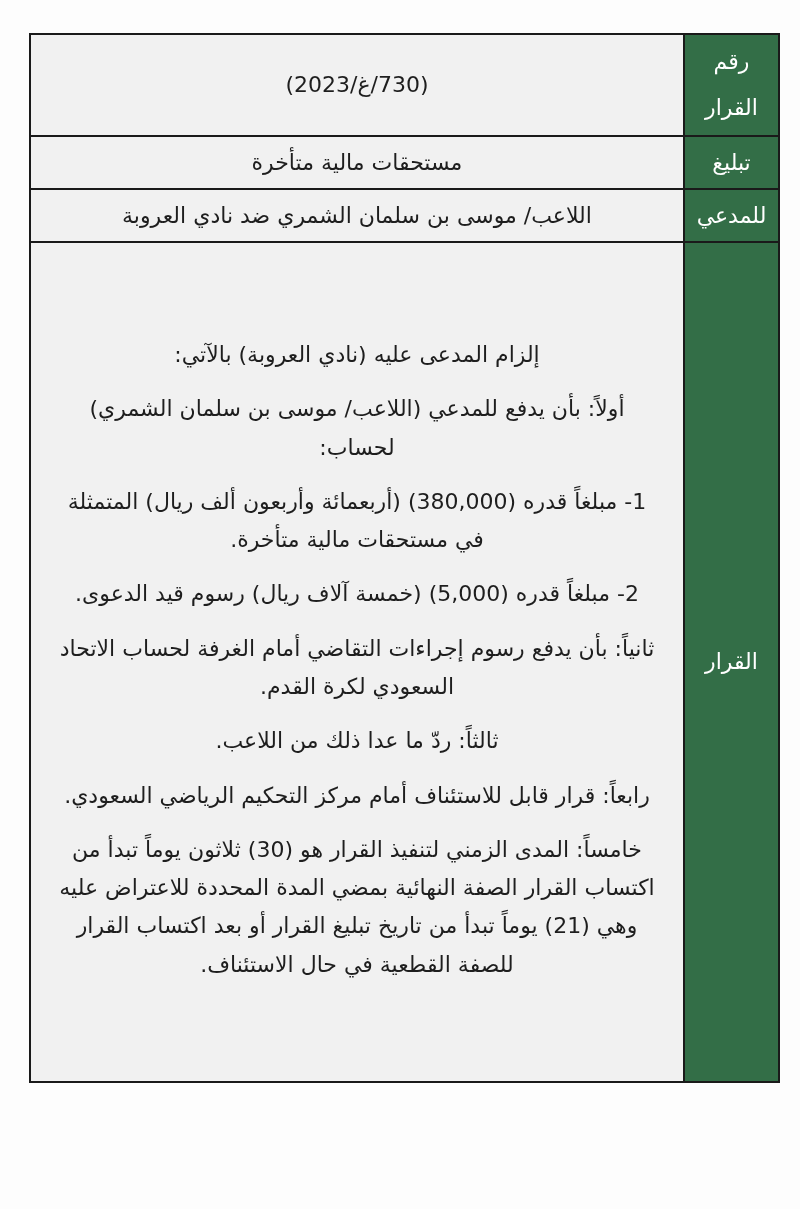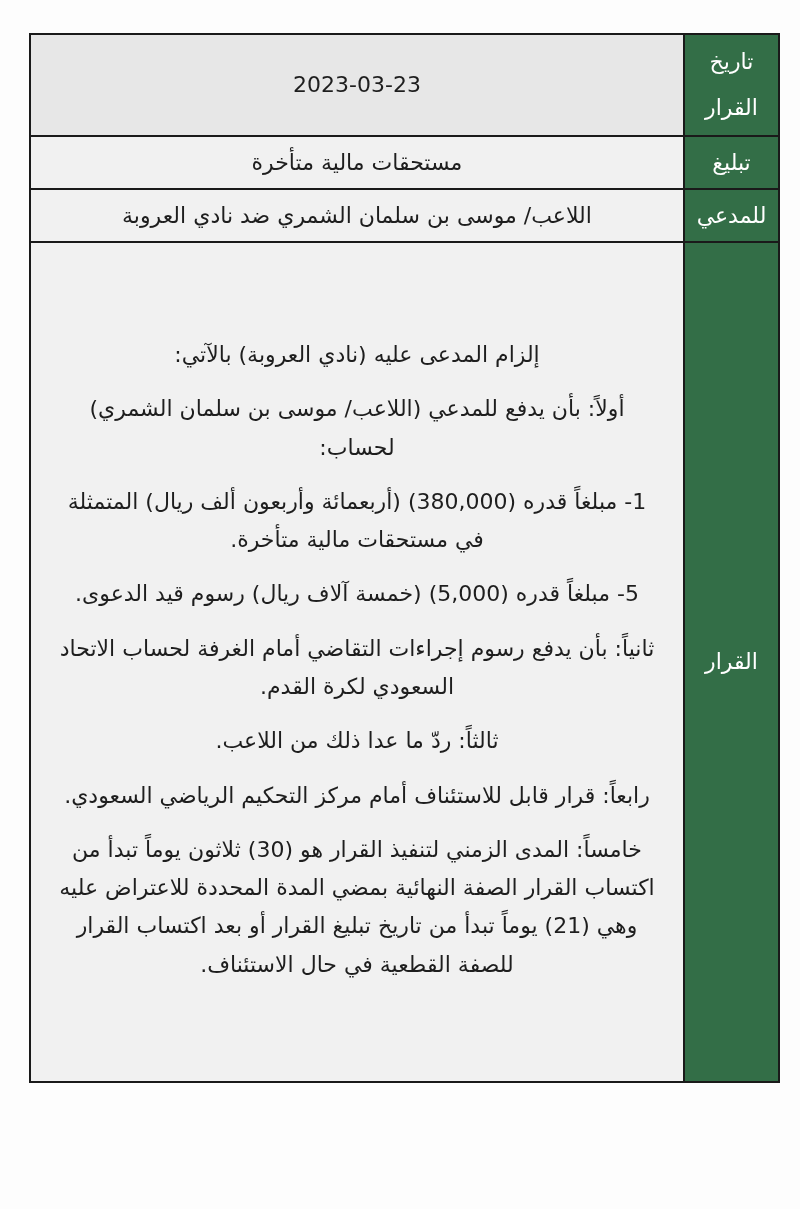--- a/index.html
+++ b/index.html
@@ -67,30 +67,30 @@
     }
     .decision-text p {
       margin: 16px;
     }
   </style>
 </head>
 <body>
 
 <table class="decision-table">
   <tbody>
-
-    <tr class="row-date">
+    <tr class="row-number">
       <td class="label-cell">
-        <span>تاريخ</span>
+        <span>رقم</span>
         <span>القرار</span>
       </td>
-      <td class="value-cell shaded">
-        <span class="value-single" dir="ltr">2023-03-23</span>
+      <td class="value-cell">
+        <span class="value-single" dir="rtl">(730/غ/2023)</span>
       </td>
     </tr>
+
 
     <tr class="row-claim">
       <td class="label-cell">
         <span>تبليغ</span>
       </td>
       <td class="value-cell">
         <span class="value-single">مستحقات مالية متأخرة</span>
       </td>
     </tr>
 
@@ -105,21 +105,21 @@
 
     <tr class="row-decision">
       <td class="label-cell">
         <span>القرار</span>
       </td>
       <td class="value-cell">
         <div class="decision-text">
           <p>إلزام المدعى عليه (نادي العروبة) بالآتي:</p>
           <p>أولاً: بأن يدفع للمدعي (اللاعب/ موسى بن سلمان الشمري) لحساب:</p>
           <p>1- مبلغاً قدره (380,000) (أربعمائة وأربعون ألف ريال) المتمثلة في مستحقات مالية متأخرة.</p>
-          <p>5- مبلغاً قدره (5,000) (خمسة آلاف ريال) رسوم قيد الدعوى.</p>
+          <p>2- مبلغاً قدره (5,000) (خمسة آلاف ريال) رسوم قيد الدعوى.</p>
           <p>ثانياً: بأن يدفع رسوم إجراءات التقاضي أمام الغرفة لحساب الاتحاد السعودي لكرة القدم.</p>
           <p>ثالثاً: ردّ ما عدا ذلك من اللاعب.</p>
           <p>رابعاً: قرار قابل للاستئناف أمام مركز التحكيم الرياضي السعودي.</p>
           <p>خامساً: المدى الزمني لتنفيذ القرار هو (30) ثلاثون يوماً تبدأ من اكتساب القرار الصفة النهائية بمضي المدة المحددة للاعتراض عليه وهي (21) يوماً تبدأ من تاريخ تبليغ القرار أو بعد اكتساب القرار للصفة القطعية في حال الاستئناف.</p>
         </div>
       </td>
     </tr>
   </tbody>
 </table>
 

